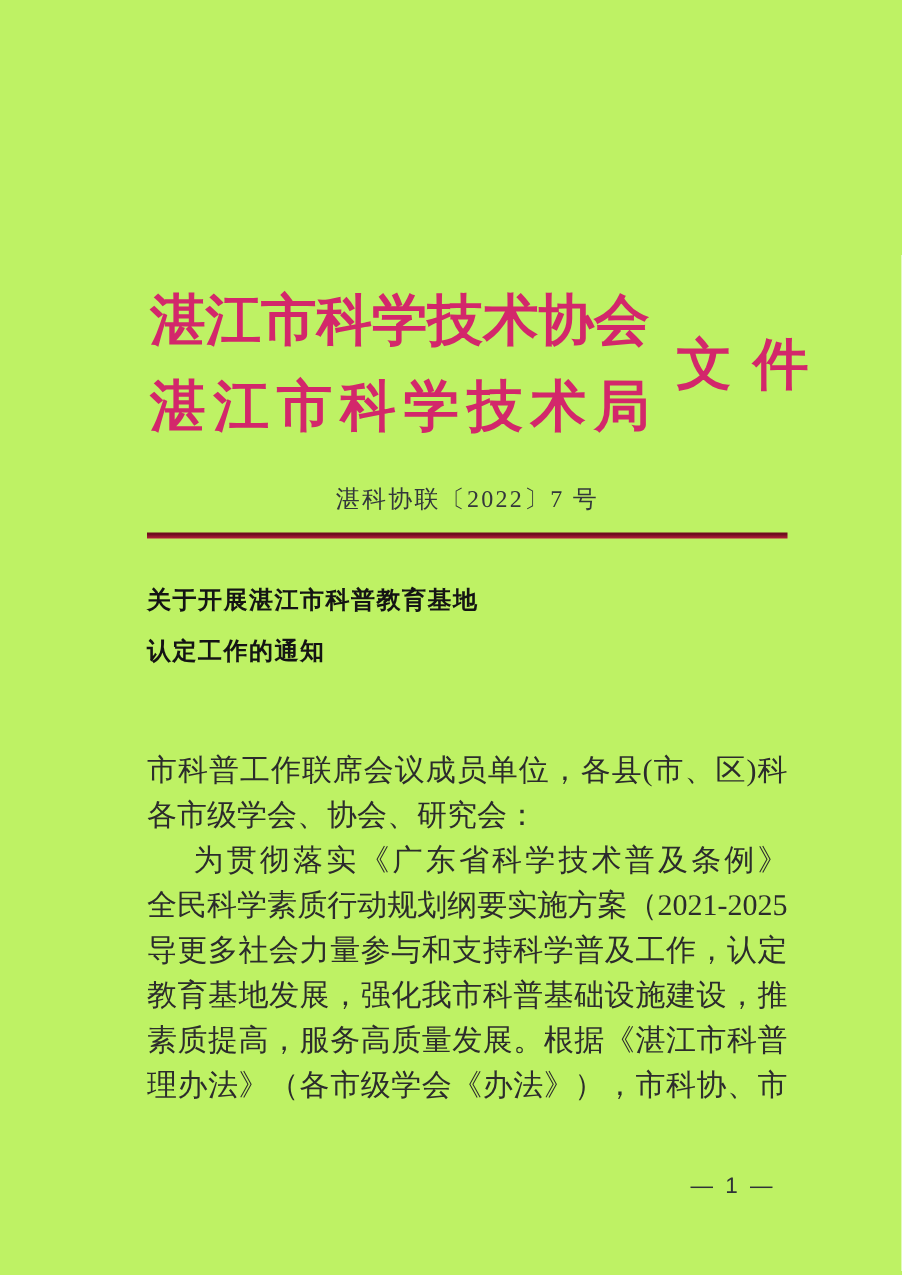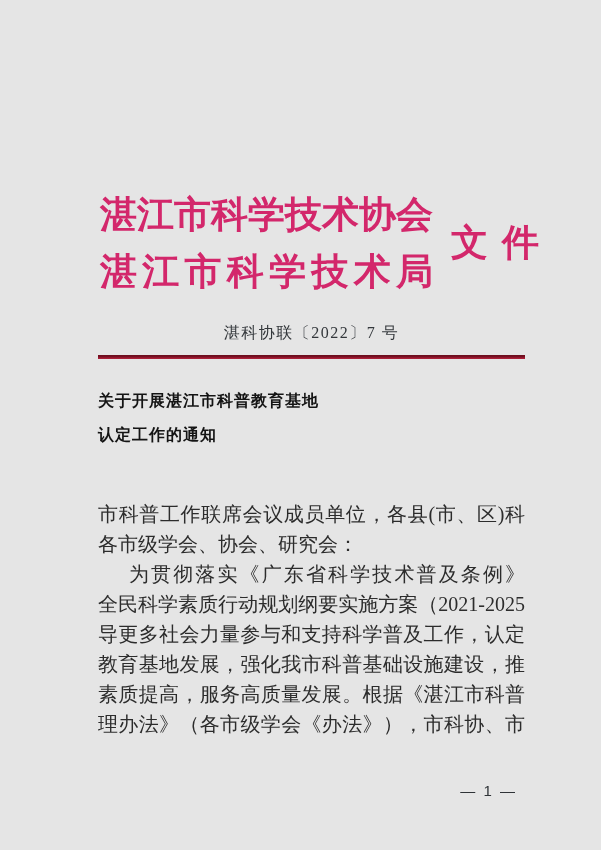--- a/index.html
+++ b/index.html
@@ -7,21 +7,21 @@
     padding: 0;
     width: 601px;
     height: 850px;
     background: #ffffff;
     font-family: "Liberation Serif", "DejaVu Serif", serif;
   }
   .page {
     position: relative;
     width: 601px;
     height: 850px;
-    background: #e5e5e5;
+    background: #bef264;
     overflow: hidden;
   }
   .content {
     margin-left: 98px;
     margin-right: 76px; 
   }
   
   .header {
     display: flex;
     align-items: center;

